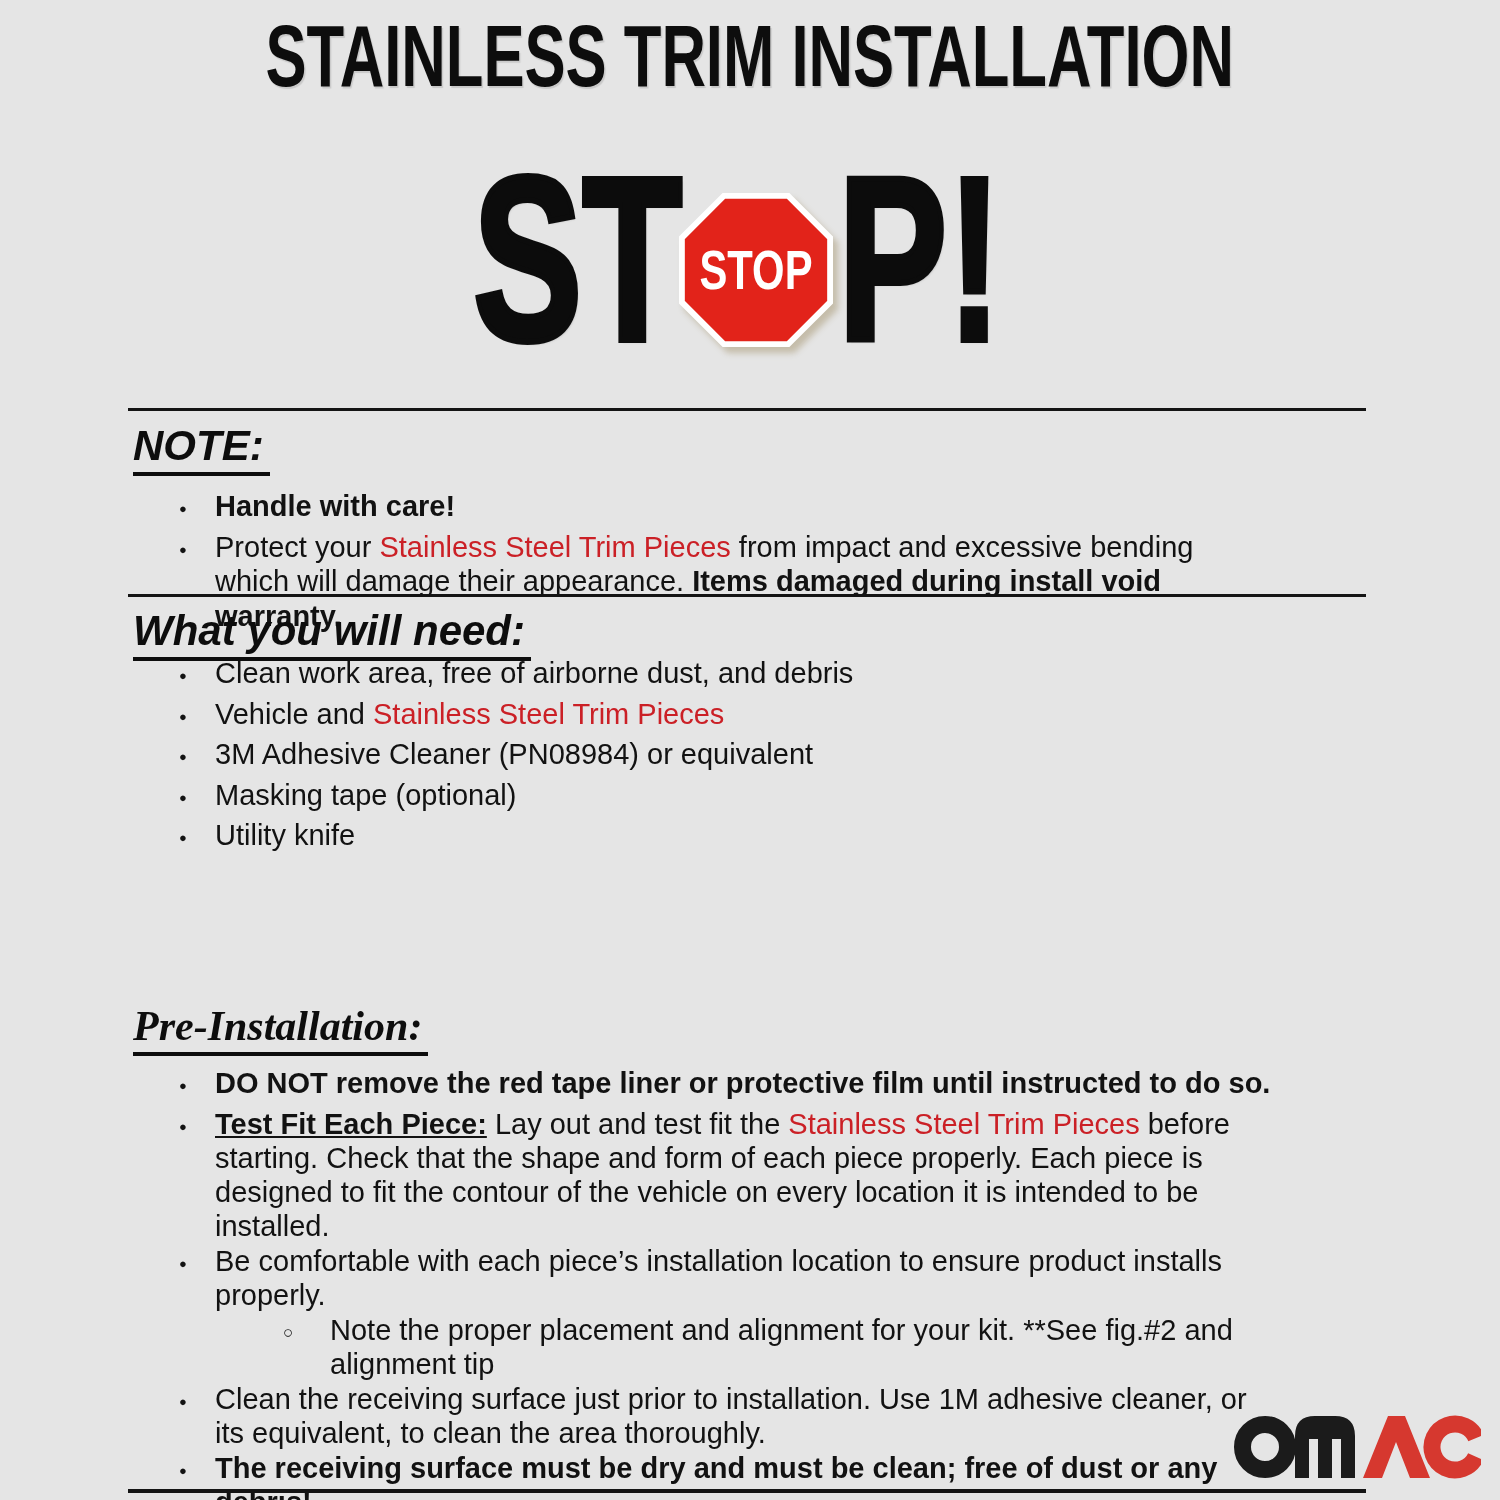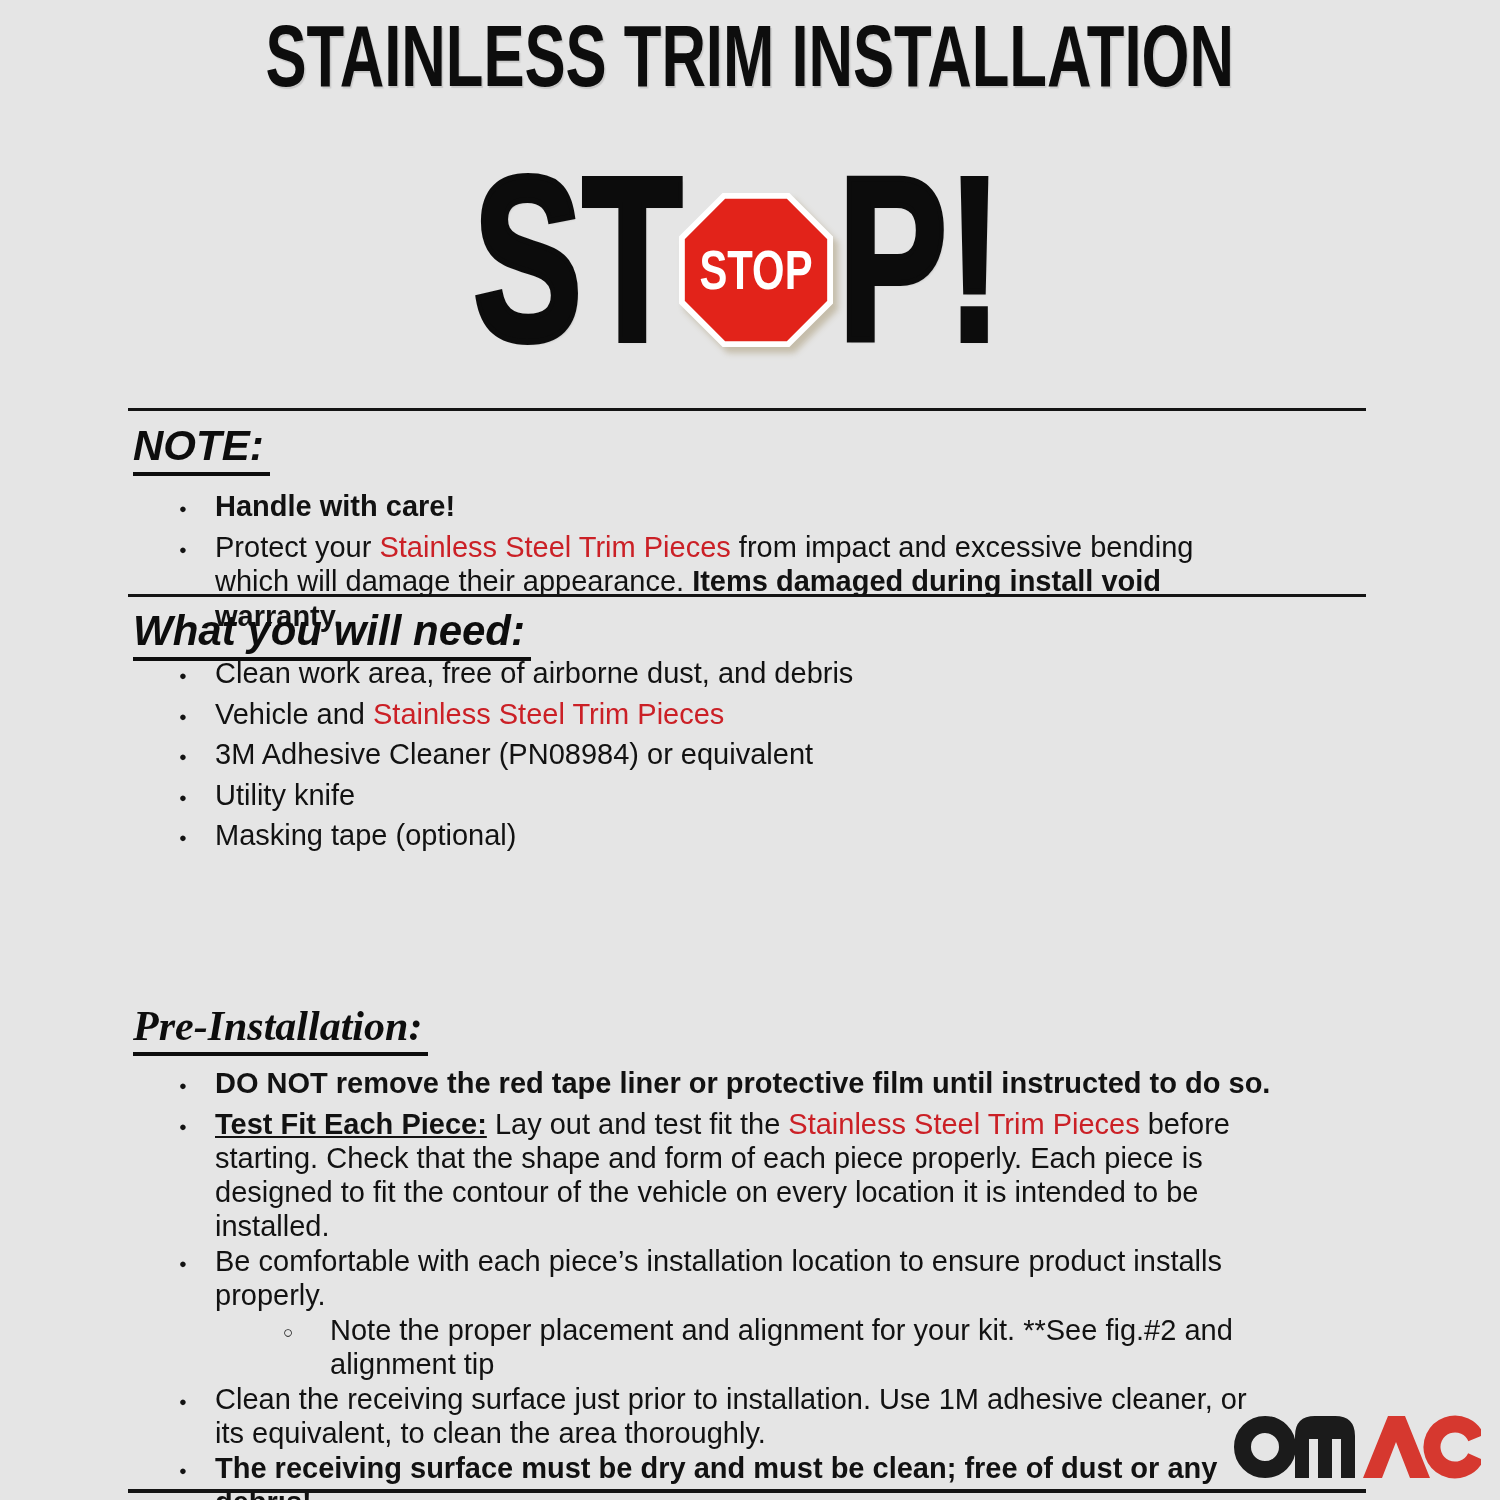--- a/index.html
+++ b/index.html
@@ -120,25 +120,25 @@
     <div class="row">
       <span class="dot"></span>
       <div class="btext"><span>Vehicle and </span><span class="red">Stainless Steel Trim Pieces</span></div>
     </div>
     <div class="row">
       <span class="dot"></span>
       <div class="btext">3M Adhesive Cleaner (PN08984) or equivalent</div>
     </div>
     <div class="row">
       <span class="dot"></span>
-      <div class="btext">Utility knife</div>
+      <div class="btext">Masking tape (optional)</div>
     </div>
     <div class="row">
       <span class="dot"></span>
-      <div class="btext">Masking tape (optional)</div>
+      <div class="btext">Utility knife</div>
     </div>
   </div>
 
   <div class="sec-heading h-pre">Pre-Installation:</div>
   <div class="bullets pre-bullets">
     <div class="row">
       <span class="dot"></span>
       <div class="btext"><span class="b">DO NOT remove the red tape liner or protective film until instructed to do so.</span></div>
     </div>
     <div class="row">

